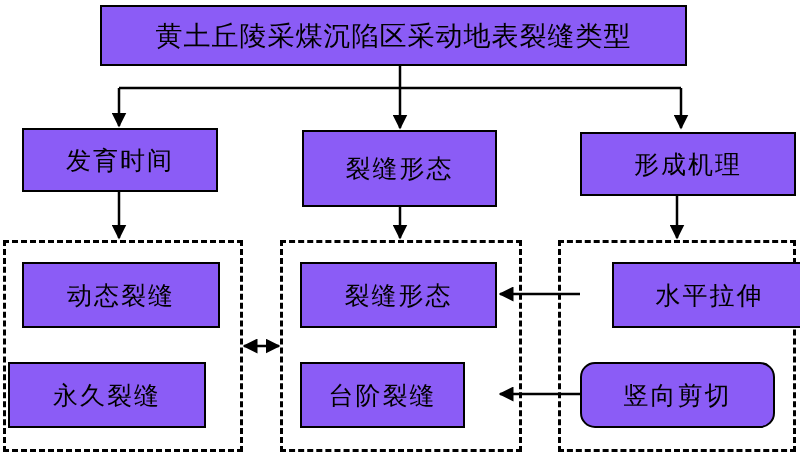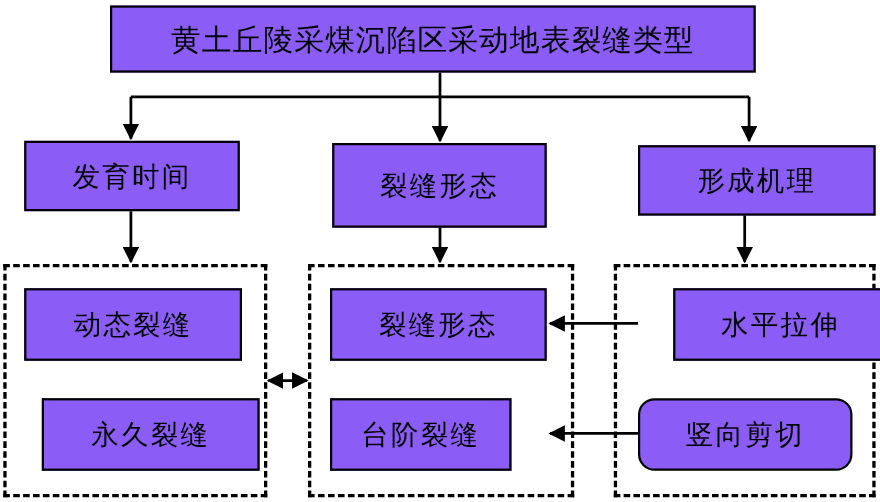--- a/index.html
+++ b/index.html
@@ -116,21 +116,21 @@
   <div class="node level2" style="left:580px; top:132px; width:216px; height:64px;">形成机理</div>
 
   <div class="group-box" style="left:3px; top:240px; width:240px; height:212px;"></div>
 
   <div class="group-box" style="left:280px; top:240px; width:242px; height:212px;"></div>
 
   <div class="group-box" style="left:558px; top:240px; width:238px; height:212px;"></div>
 
   <div class="node leaf" style="left:22px; top:262px; width:198px; height:66px;text-align:center;">动态裂缝</div>
 
-  <div class="node leaf" style="left:38px; top:362px; width:198px; height:66px;">永久裂缝</div>
+  <div class="node leaf" style="left:8px; top:362px; width:198px; height:66px;">永久裂缝</div>
 
   <div class="node leaf" style="left:300px; top:262px; width:197px; height:66px;">裂缝形态</div>
 
   <div class="node leaf" style="left:300px; top:362px; width:165px; height:66px;">台阶裂缝</div>
 
   <div class="node leaf" style="left:580px; top:262px; width:195px; height:66px;margin-left:32px;">水平拉伸</div>
 
   <div class="node leaf" style="left:580px; top:362px; width:195px; height:66px;border-radius:15px;">竖向剪切</div>
 
 </div>

